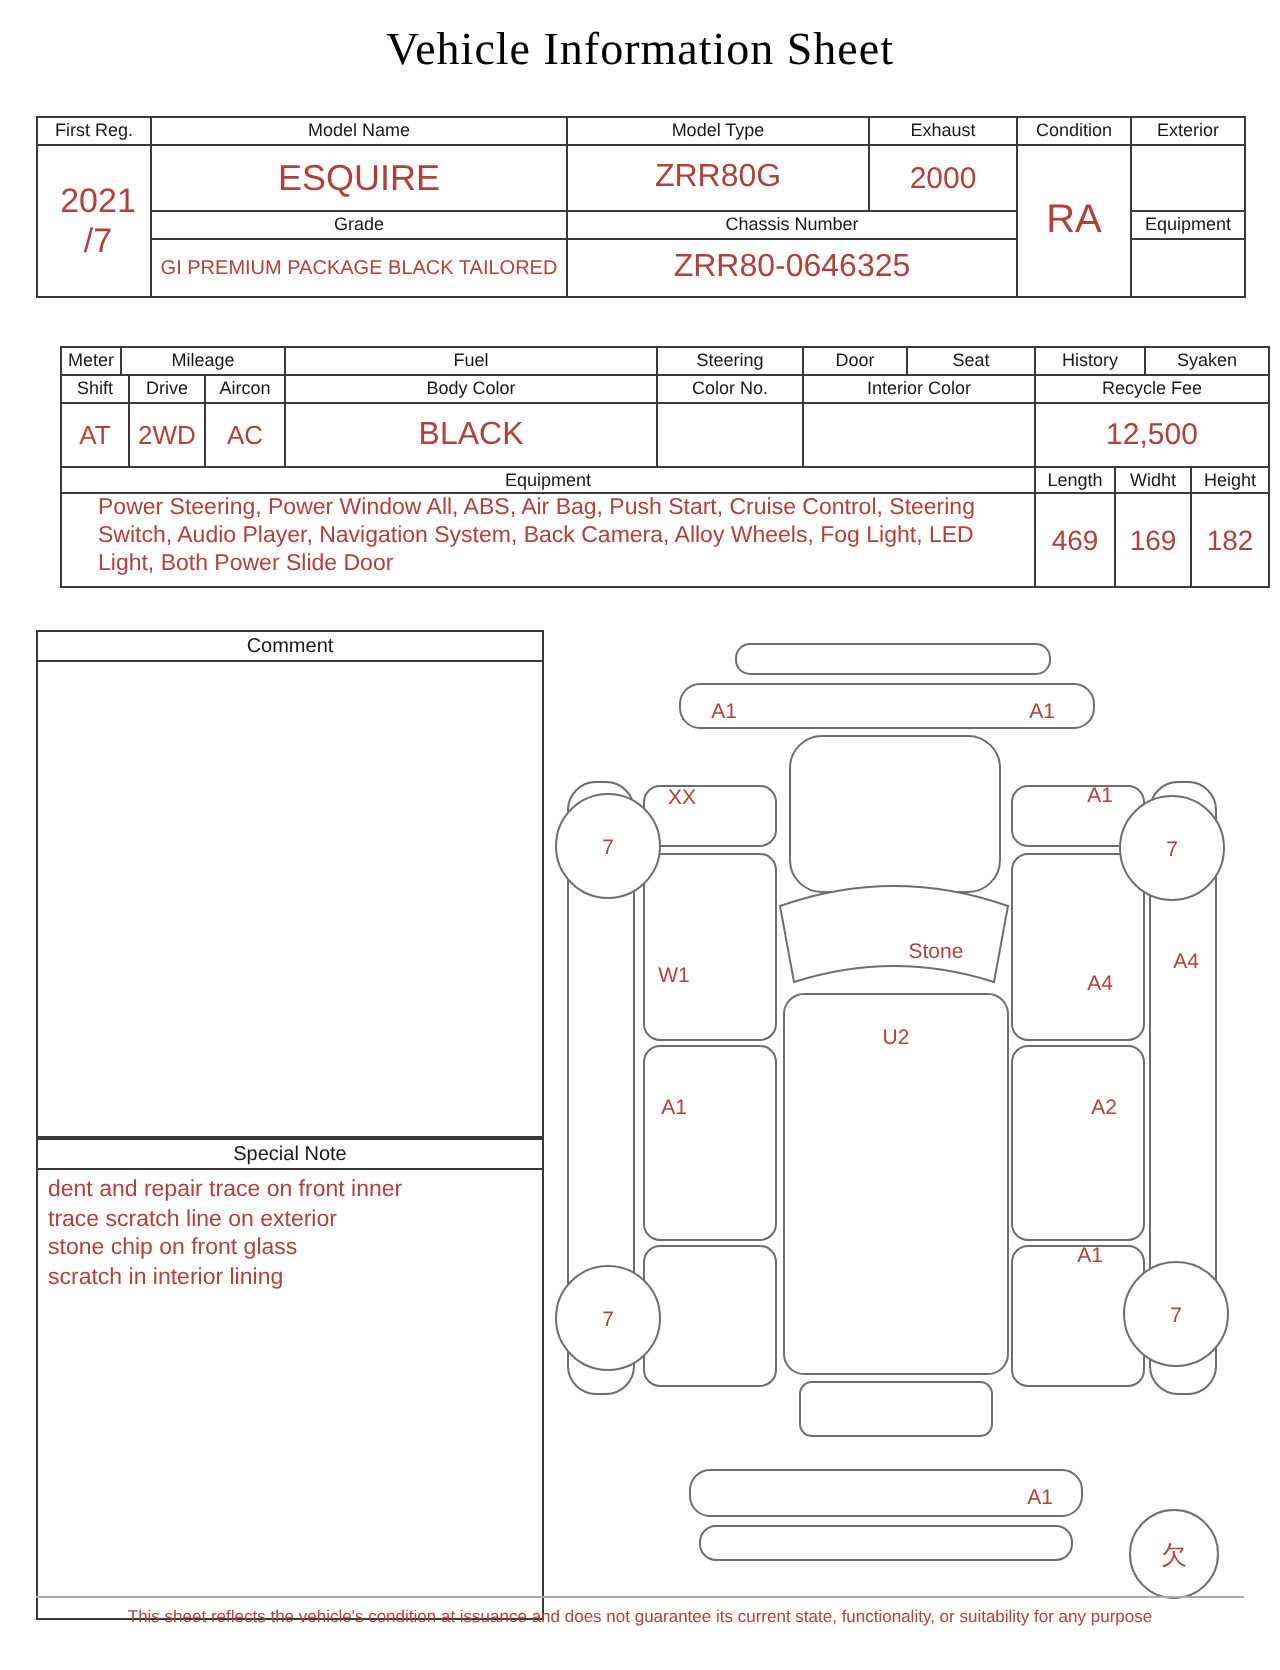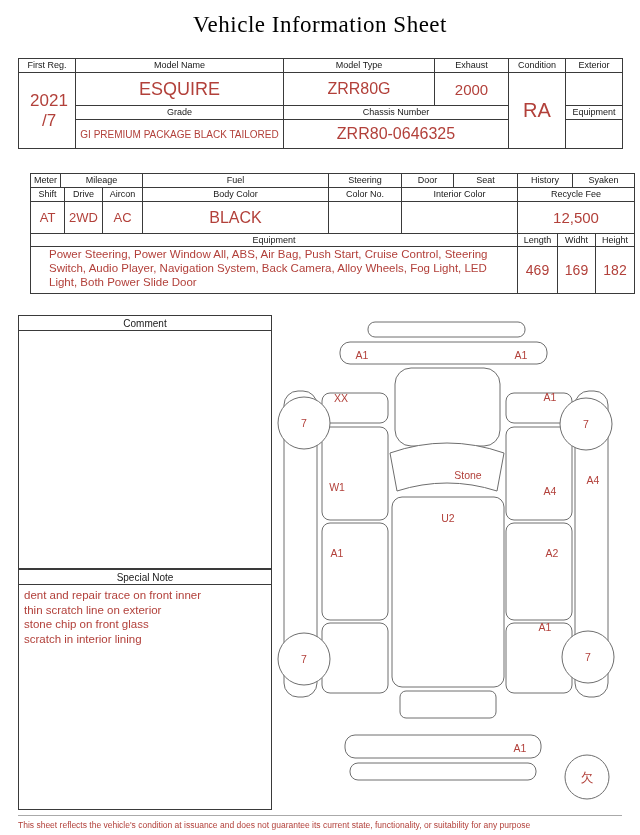--- a/index.html
+++ b/index.html
@@ -21,21 +21,21 @@
   .box{position:absolute;left:18px;width:254px;border:1px solid var(--line);background:#fff;}
   .box-hdr{font-size:10px;color:#181818;text-align:center;padding:2px 0 1px 0;border-bottom:1px solid var(--line);}
   .comment-box{top:315px;height:254px;}
   .note-box{top:569px;height:241px;}
   .note-text{color:var(--red);font-size:11.5px;line-height:1.28;padding:3px 5px;}
   .equip{font-size:11.5px;text-align:left;vertical-align:top;white-space:normal;padding:1px 18px;line-height:1.2;}
   .diagram{position:absolute;left:270px;top:315px;}
   .diagram .shape{fill:#fff;stroke:var(--dline);stroke-width:1;}
   .diagram text{fill:var(--red);font-size:10.5px;font-family:"Liberation Sans",sans-serif;text-anchor:middle;}
   .diagram text.big{font-size:13px;}
-  .footer{position:absolute;left:18px;top:815px;width:604px;border-top:1px solid #aaa;padding-top:4px;color:var(--red);font-size:8.5px;white-space:nowrap;}
+  .footer{position:absolute;left:18px;top:798px;width:604px;border-top:1px solid #aaa;padding-top:4px;text-align:center;color:var(--red);font-size:8.5px;white-space:nowrap;}
 </style>
 </head>
 <body>
 
 <div class="sheet">
 
   <div class="title">Vehicle Information Sheet</div>
 
   <table class="t1">
     <colgroup>
@@ -139,21 +139,21 @@
     </table>
 
   <div class="box comment-box">
     <div class="box-hdr">Comment</div>
   </div>
 
   <div class="box note-box">
     <div class="box-hdr">Special Note</div>
     <div class="note-text">
       <div>dent and repair trace on front inner</div>
-      <div>thin scratch line on exterior</div>
+      <div>trace scratch line on exterior</div>
       <div>stone chip on front glass</div>
       <div>scratch in interior lining</div>
     </div>
   </div>
 
   <svg class="diagram" width="360" height="505" viewBox="0 0 360 505">
 
     <rect class="shape" x="98" y="7" width="157" height="15" rx="7"></rect>
     <rect class="shape" x="70" y="27" width="207" height="22" rx="10"></rect>
 

